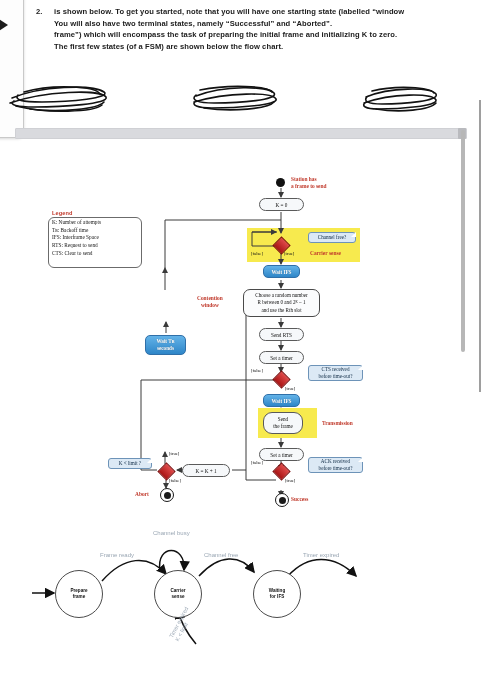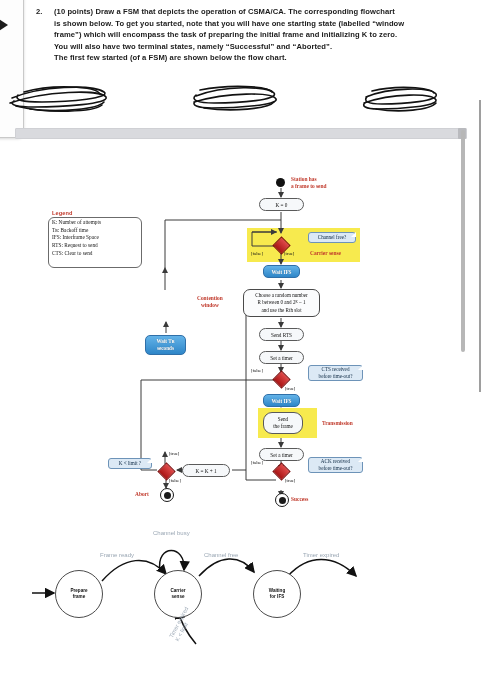--- a/index.html
+++ b/index.html
@@ -138,25 +138,24 @@
 </head>
 <body>
 
 <div id="left-panel">
   <div id="left-panel-arrow"></div>
 </div>
 
 <div id="question">
   <span id="q-num">2.</span>
   <span id="q-body">
-    <p>(10 points) Draw a FSM that depicts the operation of CSMA/CA. The corresponding flowchart</p>
     <p>is shown below. To get you started, note that you will have one starting state (labelled “window</p>
+    <p>You will also have two terminal states, namely “Successful” and “Aborted”.</p>
     <p>frame”) which will encompass the task of preparing the initial frame and initializing K to zero.</p>
-    <p>You will also have two terminal states, namely “Successful” and “Aborted”.</p>
-    <p>The first few started (of a FSM) are shown below the flow chart.</p>
+    <p>The first few states (of a FSM) are shown below the flow chart.</p>
   </span>
 </div>
 
 <div id="scribbles">
   <svg width="488" height="40">
     <g fill="none" stroke="#121212" stroke-width="1.6" stroke-linecap="round">
       <path d="M12,18 C40,6 92,4 104,12 C112,18 70,22 42,22 C22,22 14,20 18,15"></path>
       <path d="M10,23 C44,11 100,9 106,17 C110,24 62,27 34,27 C18,27 8,25 14,21"></path>
       <path d="M24,12 C52,4 96,6 100,14"></path>
       <path d="M30,29 C60,33 98,29 104,22"></path>

